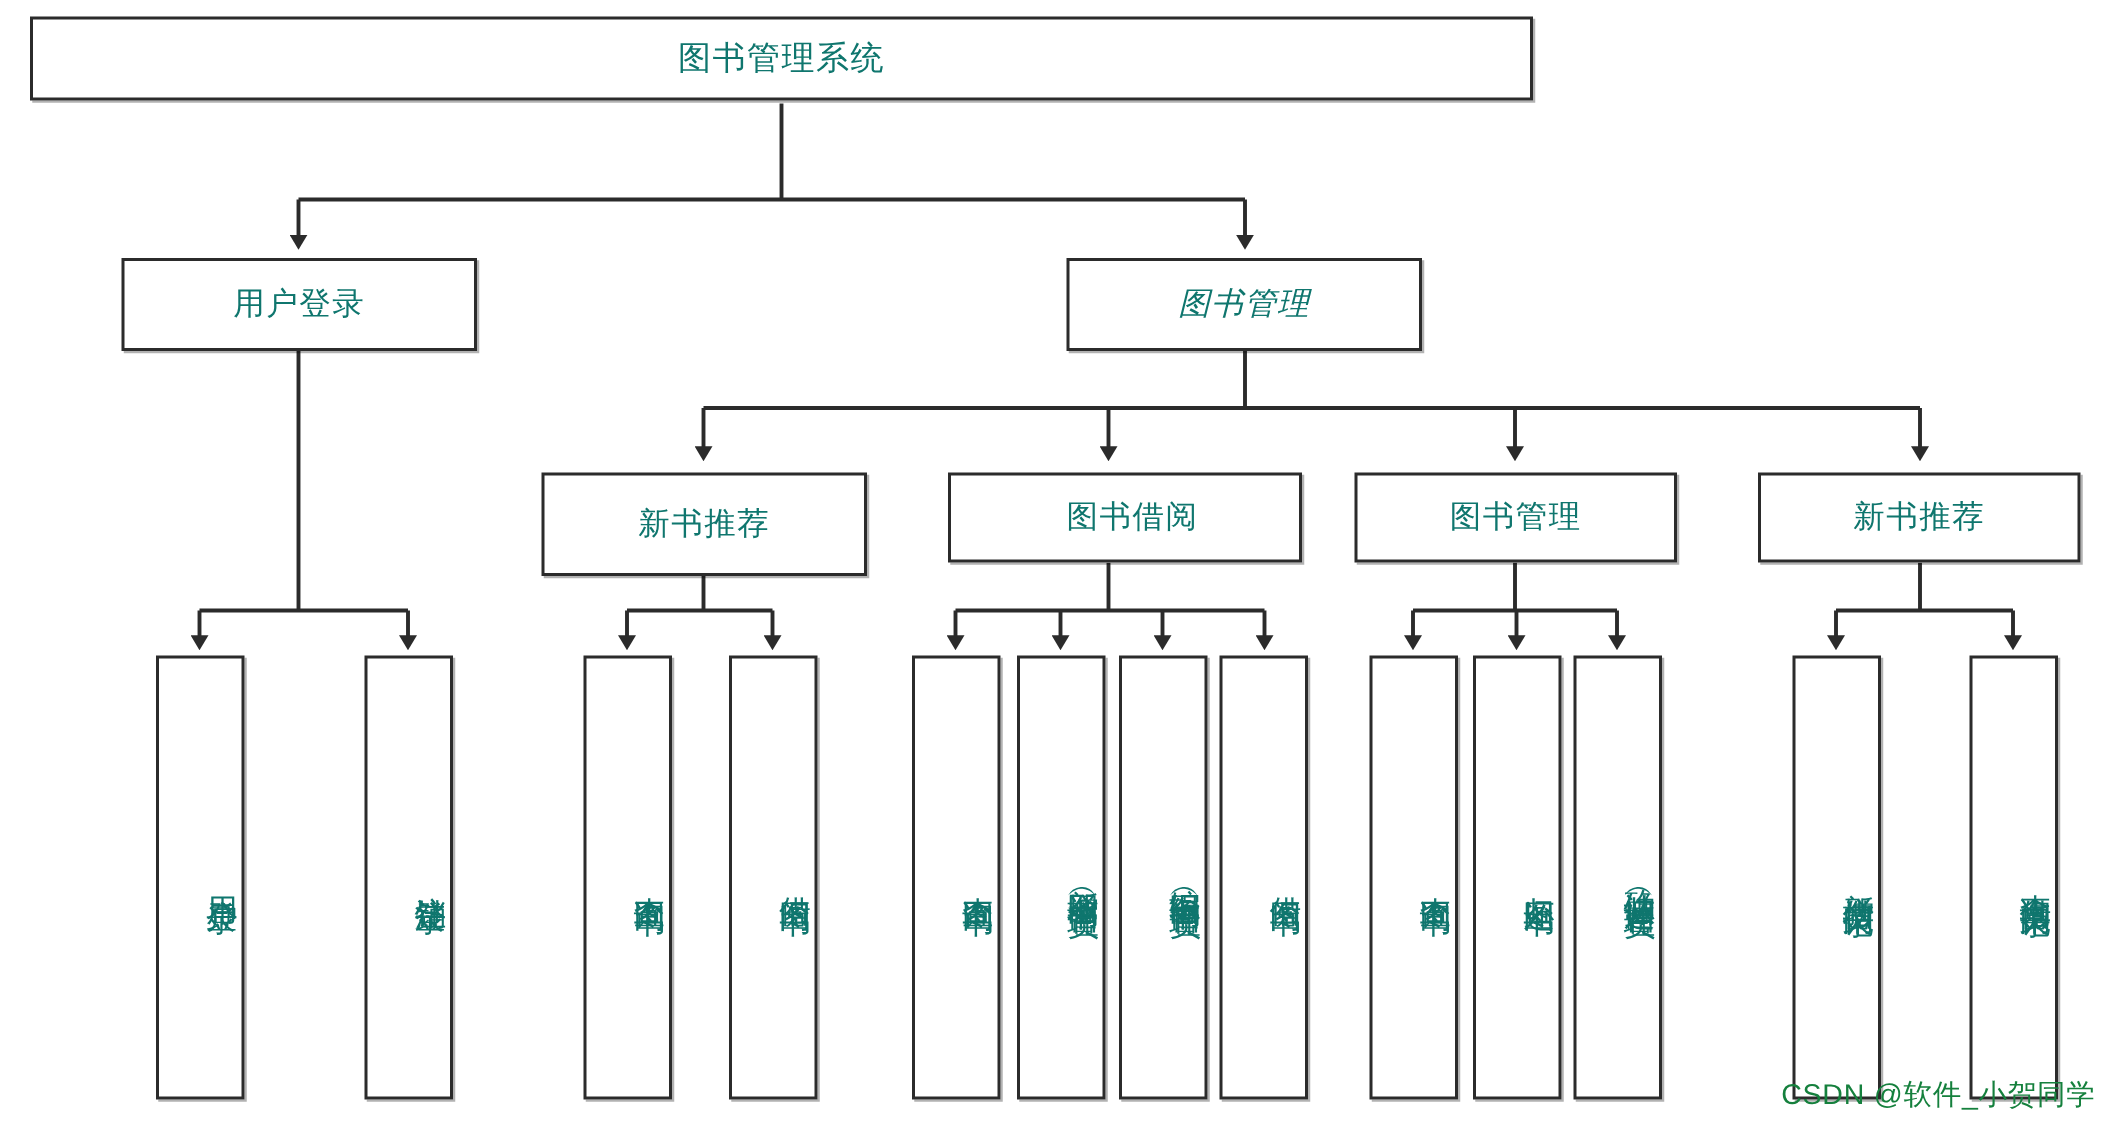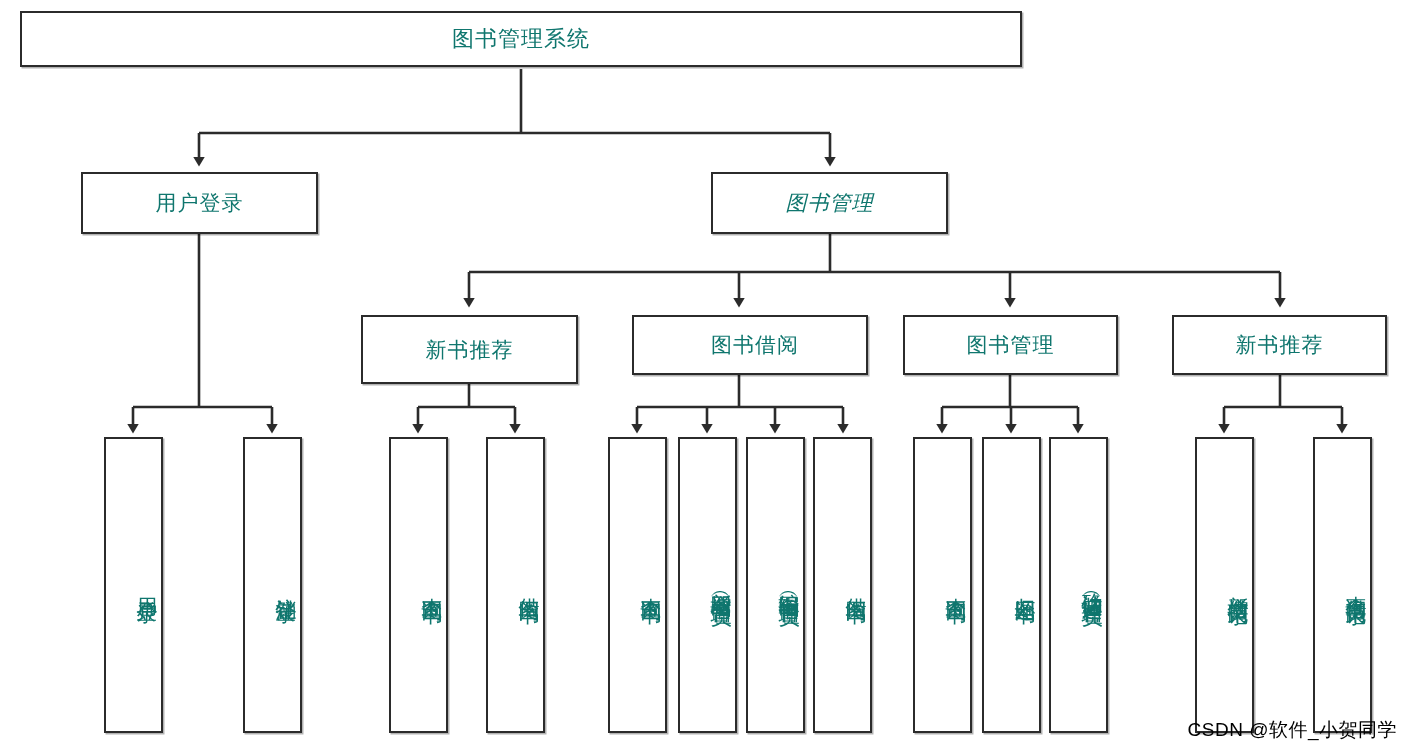--- a/index.html
+++ b/index.html
@@ -57,21 +57,21 @@
     top: 0;
     width: 1405px;
     height: 747px;
     pointer-events: none;
   }
   .watermark {
     position: absolute;
     right: 8px;
     bottom: 4px;
     font-size: 19px;
-    color: #000000;
+    color: #15803d;
     letter-spacing: 0.5px;
     white-space: nowrap;
   }
 </style>
 </head>
 <body>
 
 <div id="canvas">
 
   <svg class="edges" viewBox="0 0 1405 747" xmlns="http://www.w3.org/2000/svg">

